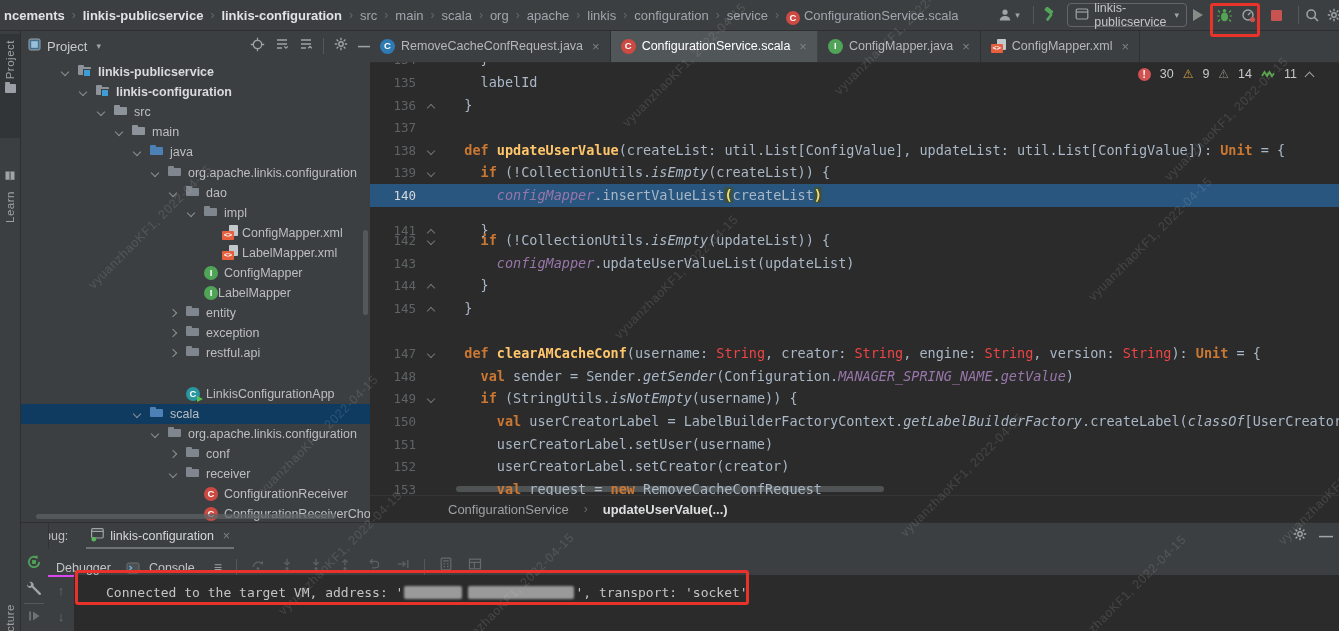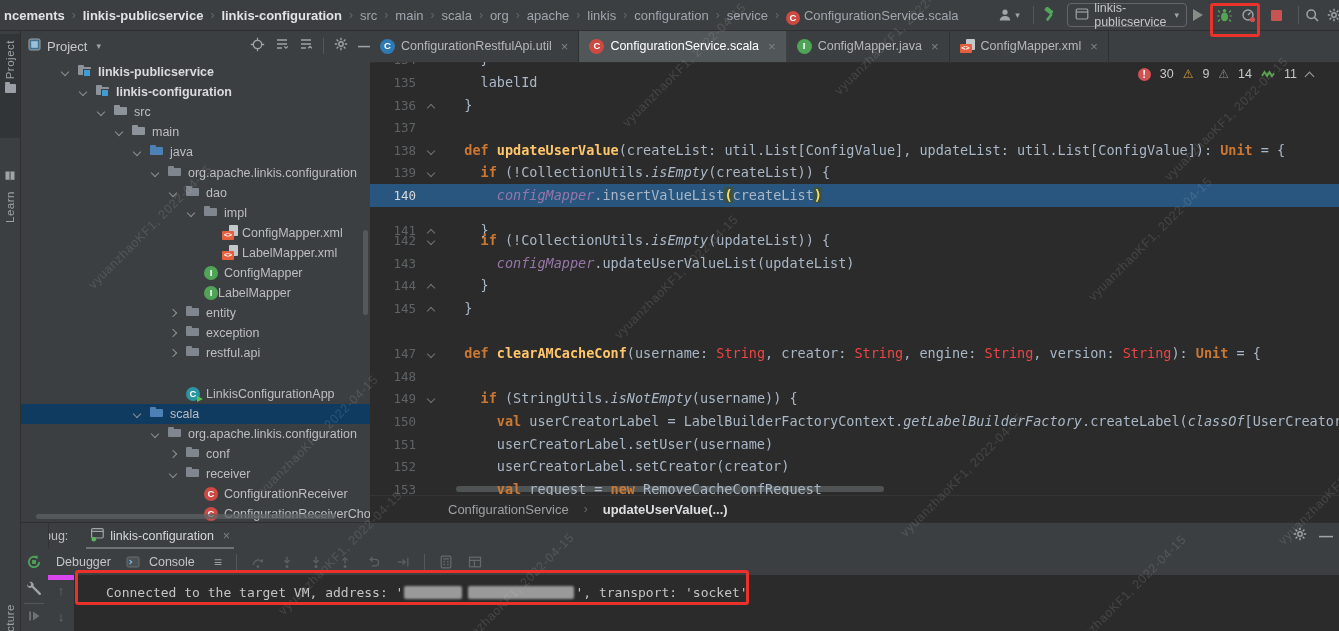--- a/index.html
+++ b/index.html
@@ -96,21 +96,21 @@
   .ed-crumbs .cur{color:#dcdee0;font-weight:bold}
 
   
   .debug-panel{position:absolute;left:20px;top:522px;width:1319px;height:109px;background:#3c3f41;border-top:1px solid #2f2f2f}
   .dbg-header{position:absolute;left:0;top:0;width:100%;height:26px;display:flex;align-items:center}
   .dbg-label{margin-left:8px;font-size:12.5px;color:#bdbfc1}
   .dbg-tab{display:flex;align-items:center;gap:5px;margin-left:18px;height:26px;font-size:12.5px;color:#d5d7d9;position:relative;padding:0 4px}
   .dbg-tab .x{color:#7e8285;margin-left:4px}
   .dbg-tab::after{content:"";position:absolute;left:0;right:0;bottom:0;height:2px;background:#6e7275}
   .dbg-hicons{position:absolute;right:4px;top:0;height:26px;display:flex;align-items:center;gap:12px;padding-right:2px}
-  .dbg-toolbar{position:absolute;left:28px;top:26px;right:0;height:26px;border-bottom:5px solid #d946ef;display:flex;align-items:center;gap:7px;background:#3c3f41}
+  .dbg-toolbar{position:absolute;left:28px;top:26px;right:0;height:26px;border-bottom:2px solid #d946ef;display:flex;align-items:flex-end;gap:7px;background:#3c3f41}
   .dbg-toolbar .tabname{font-size:12.5px;color:#c3c5c7;padding:0 8px}
   .dbg-toolbar .sep{width:1px;height:16px;background:#55585a;margin:0 3px}
   .hamb{color:#9a9ea2;font-size:14px;letter-spacing:0;padding:0 4px}
   .stepbtn{width:22px;height:22px;display:flex;align-items:center;justify-content:center;opacity:.75}
   .dbg-col1{position:absolute;left:0;top:0;width:28px;height:109px;border-right:1px solid #333;background:#3c3f41}
   .dbg-col2{position:absolute;left:28px;top:52px;width:26px;height:57px;border-right:1px solid #333;background:#3c3f41}
   .colbtn{position:absolute;left:0;width:100%;display:flex;justify-content:center}
   .arrowbtn{color:#6d7276;font-size:13px}
   .hsep{position:absolute;left:4px;width:20px;height:1px;background:#55585a}
   .console{position:absolute;left:54px;top:52px;right:0;height:57px;background:#2b2b2b}
@@ -392,21 +392,21 @@
         </div>
       </div>
     <div class="vscroll" style="top:200px;height:85px"></div>
     <div class="hscroll" style="left:16px;bottom:3px;width:300px"></div>
   </div>
 
   <div class="editor">
     <div class="tabbar" id="tabbar">
         <div class="tab">
           <span class="ticon circ jclass" style="position: relative;">C</span>
-          <span>ConfigurationRestfulApi.util</span>
+          <span>RemoveCacheConfRequest.java</span>
           <span class="x">×</span>
         </div>
         <div class="tab active">
           <span class="ticon circ sclass" style="position: relative;">C</span>
           <span>ConfigurationService.scala</span>
           <span class="x">×</span>
         </div>
         <div class="tab">
           <span class="ticon circ iface" style="position: relative;">I</span>
           <span>ConfigMapper.java</span>
@@ -492,20 +492,21 @@
           <span class="foldm up"></span>
           <span class="ctext"><span>  }</span></span>
         </div>
         <div class="crow" style="top: 280px;">
           <span class="lnum">147</span>
           <span class="foldm down"></span>
           <span class="ctext"><span>  </span><span class="tk-k">def</span><span> </span><span class="tk-m">clearAMCacheConf</span><span>(username: </span><span class="tk-t">String</span><span>, creator: </span><span class="tk-t">String</span><span>, engine: </span><span class="tk-t">String</span><span>, version: </span><span class="tk-t">String</span><span>): </span><span class="tk-k">Unit</span><span> = {</span></span>
         </div>
         <div class="crow" style="top: 303px;">
           <span class="lnum">148</span>
+          <span class="ctext"><span>    </span><span class="tk-k">val</span><span> sender = Sender.</span><span class="tk-i">getSender</span><span>(Configuration.</span><span class="tk-ic">MANAGER_SPRING_NAME</span><span>.</span><span class="tk-ic">getValue</span><span>)</span></span>
         </div>
         <div class="crow" style="top: 325px;">
           <span class="lnum">149</span>
           <span class="foldm down"></span>
           <span class="ctext"><span>    </span><span class="tk-k">if</span><span> (StringUtils.</span><span class="tk-i">isNotEmpty</span><span>(username)) {</span></span>
         </div>
         <div class="crow" style="top: 348px;">
           <span class="lnum">150</span>
           <span class="ctext"><span>      </span><span class="tk-k">val</span><span> userCreatorLabel = LabelBuilderFactoryContext.</span><span class="tk-i">getLabelBuilderFactory</span><span>.createLabel(</span><span class="tk-i">classOf</span><span>[UserCreatorLab</span></span>
         </div>

